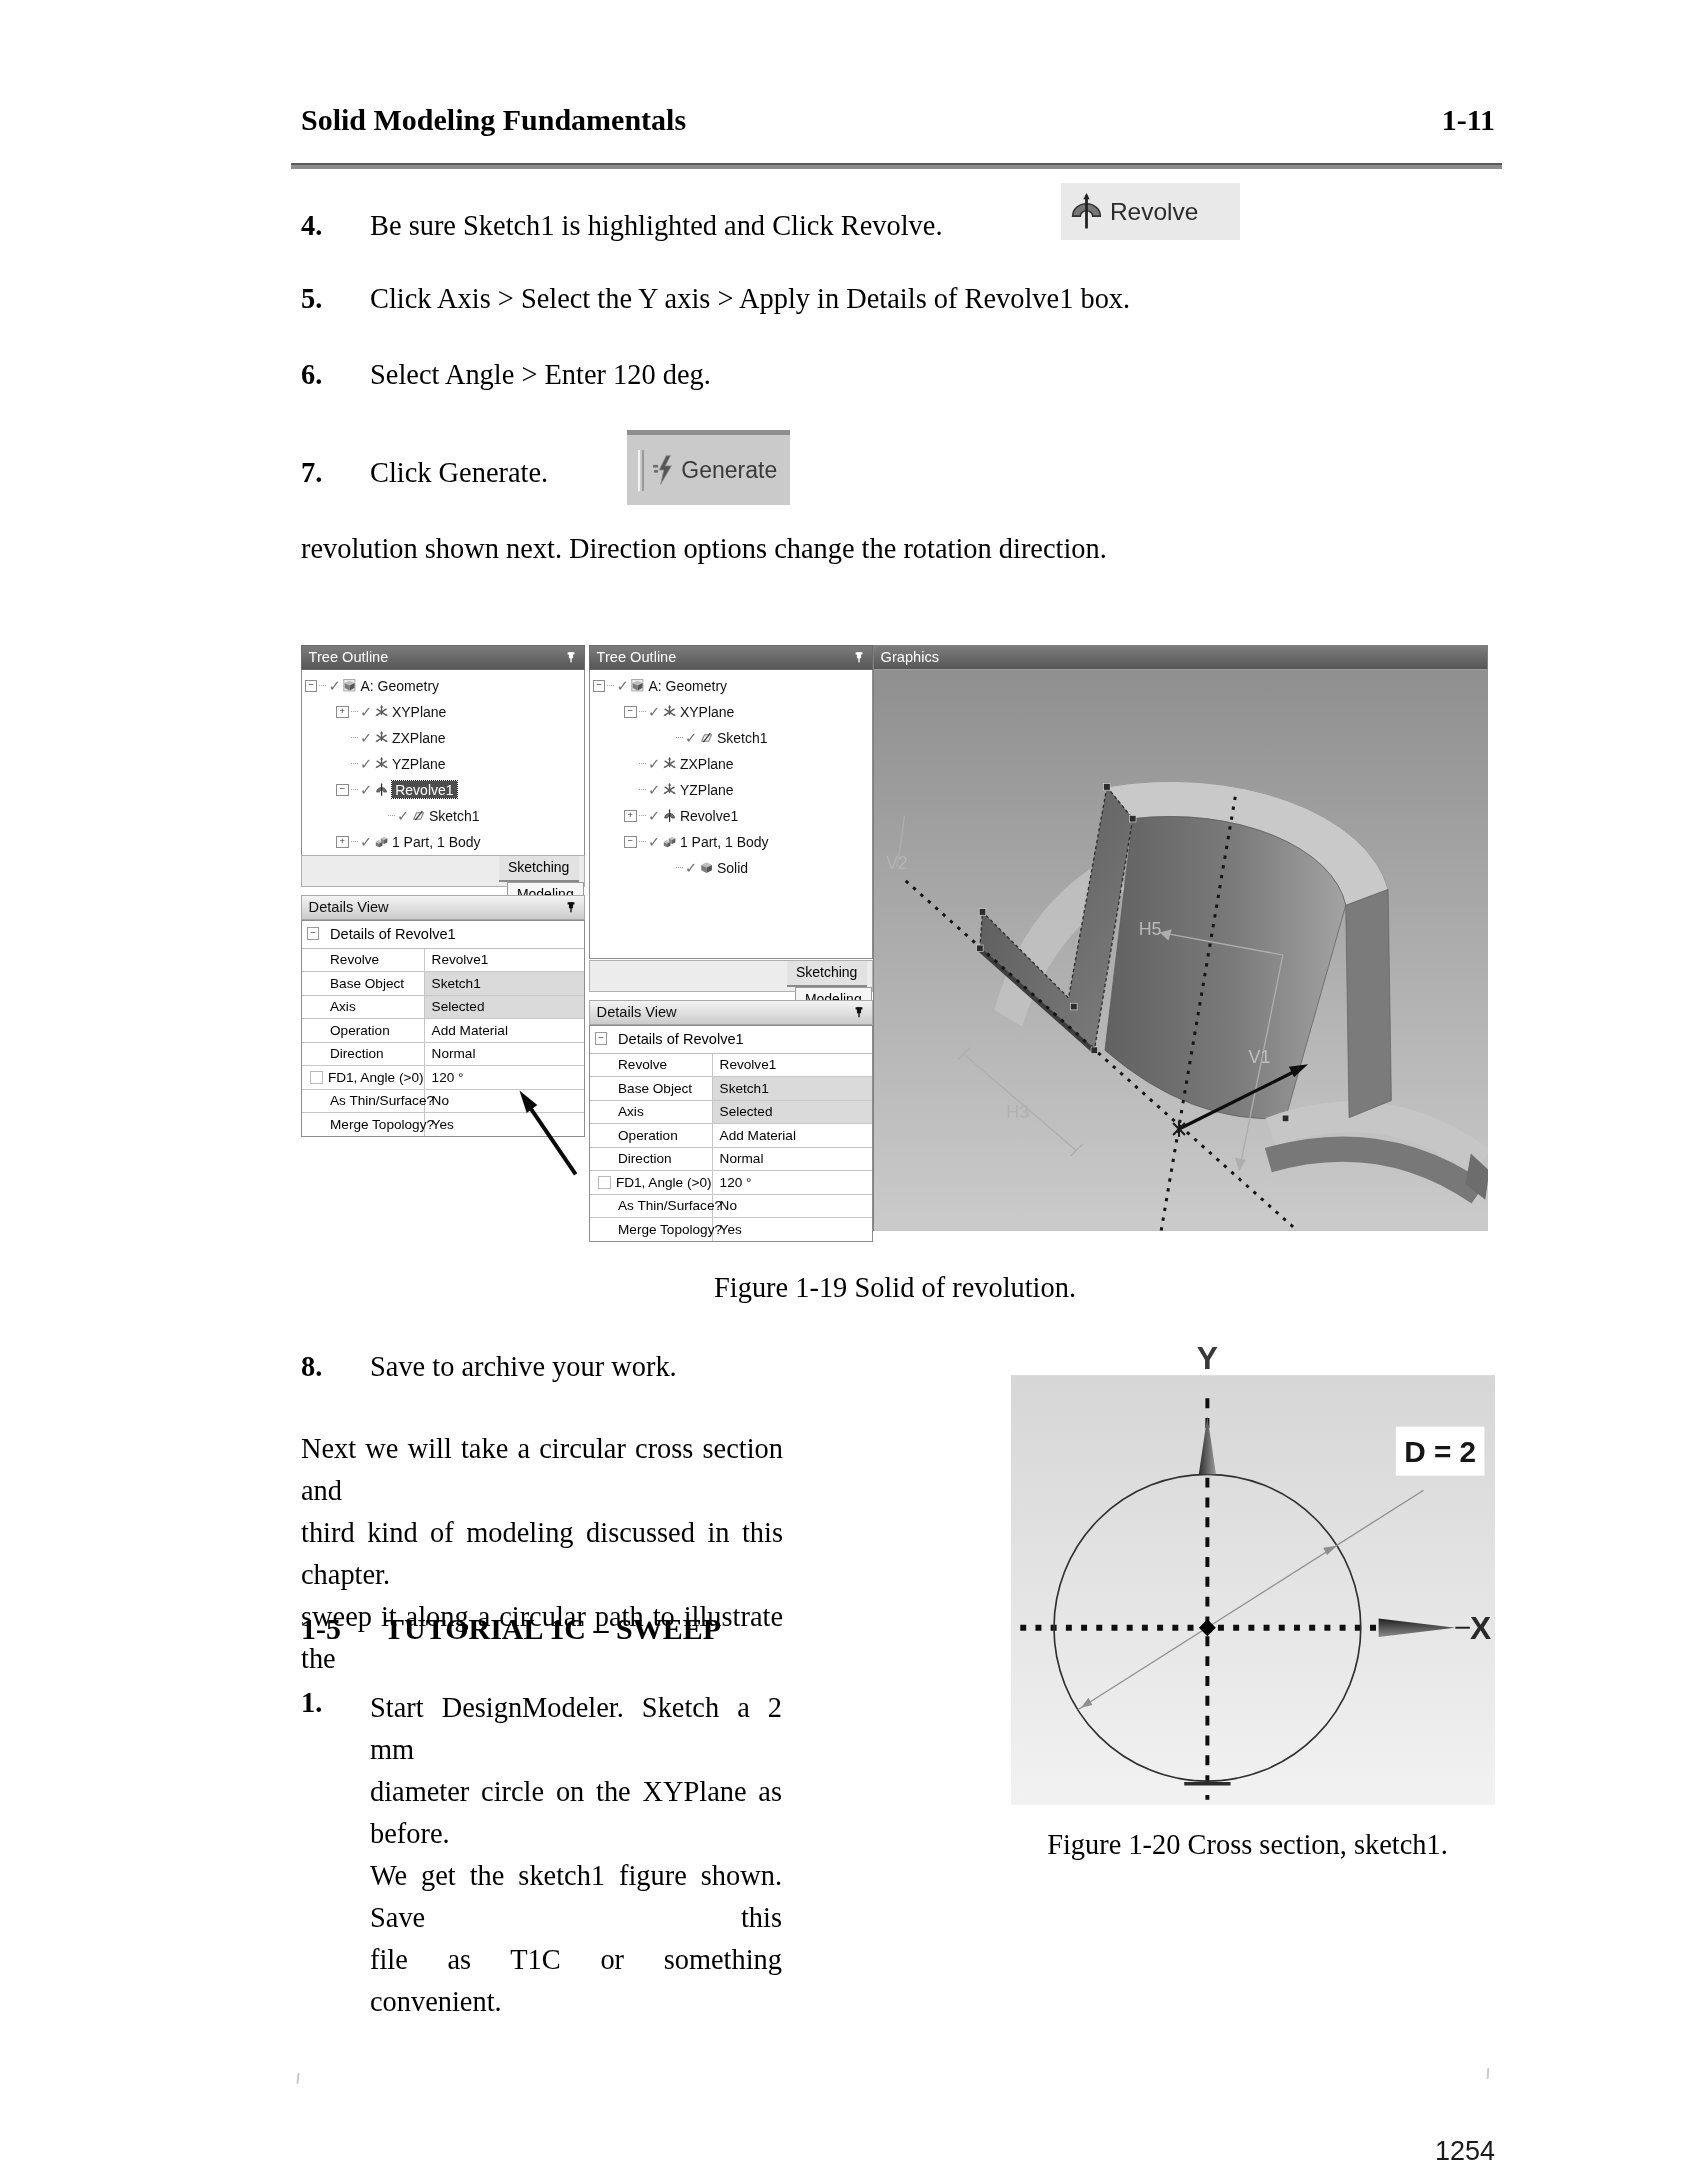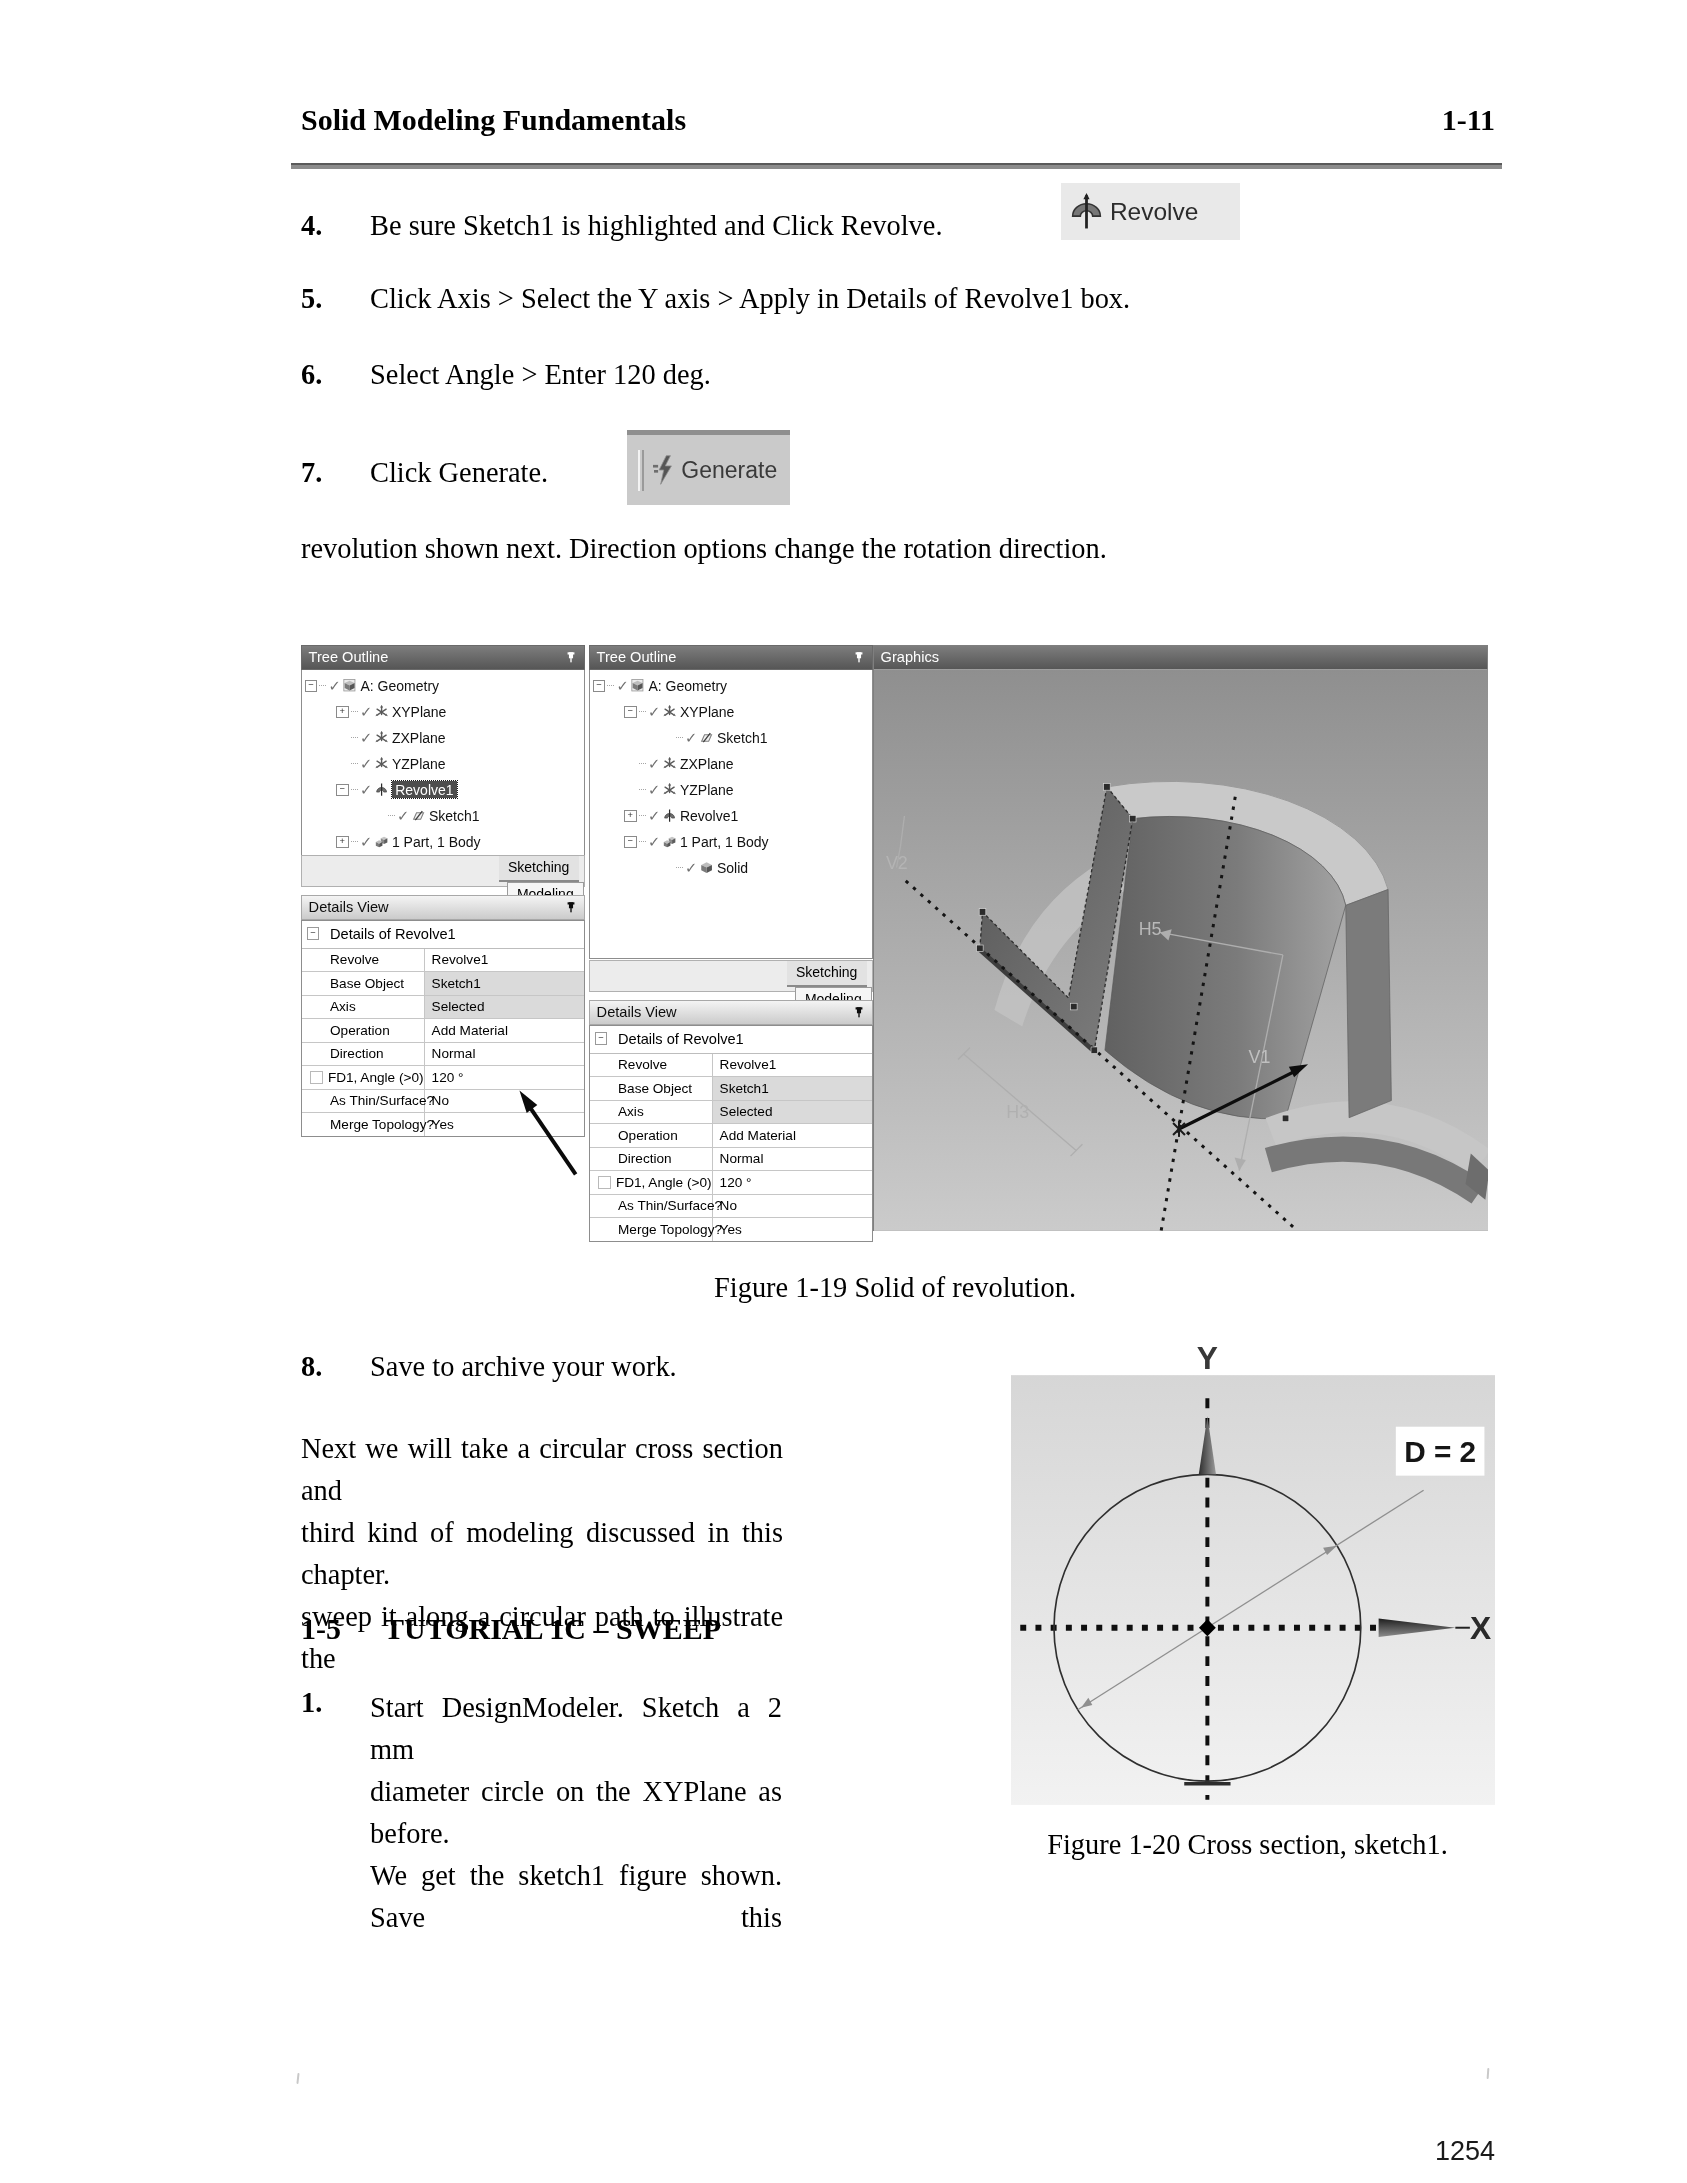--- a/index.html
+++ b/index.html
@@ -542,20 +542,21 @@
     <span class="ht">TUTORIAL 1C – SWEEP</span>
   </div>
 
   <div class="step" style="top:1687px">
     <span class="sn">1.</span>
   </div>
   <div class="para" style="left:370px;top:1687px;width:412px">
     <div class="jl"><b>Start DesignModeler. Sketch a 2 mm</b></div>
     <div class="jl"><b>diameter circle on the XYPlane</b><span> as before.</span></div>
     <div class="jl"><span>We get the </span><b>sketch1</b><span> figure shown. Save this</span></div>
+    <div class="jl last"><span>file as </span><b>T1C</b><span> or something convenient.</span></div>
   </div>
 
   <svg class="abs" id="fig20" viewBox="0 0 732 700">
     <defs>
       <linearGradient id="f20" x1="0" y1="0" x2="0" y2="1">
           <stop offset="0" stop-color="#d6d6d6"></stop>
           <stop offset="1" stop-color="#f2f2f2"></stop>
         </linearGradient>
       <linearGradient id="spikeV" x1="0" y1="0" x2="1" y2="0">
           <stop offset="0" stop-color="#2e2e2e"></stop>

